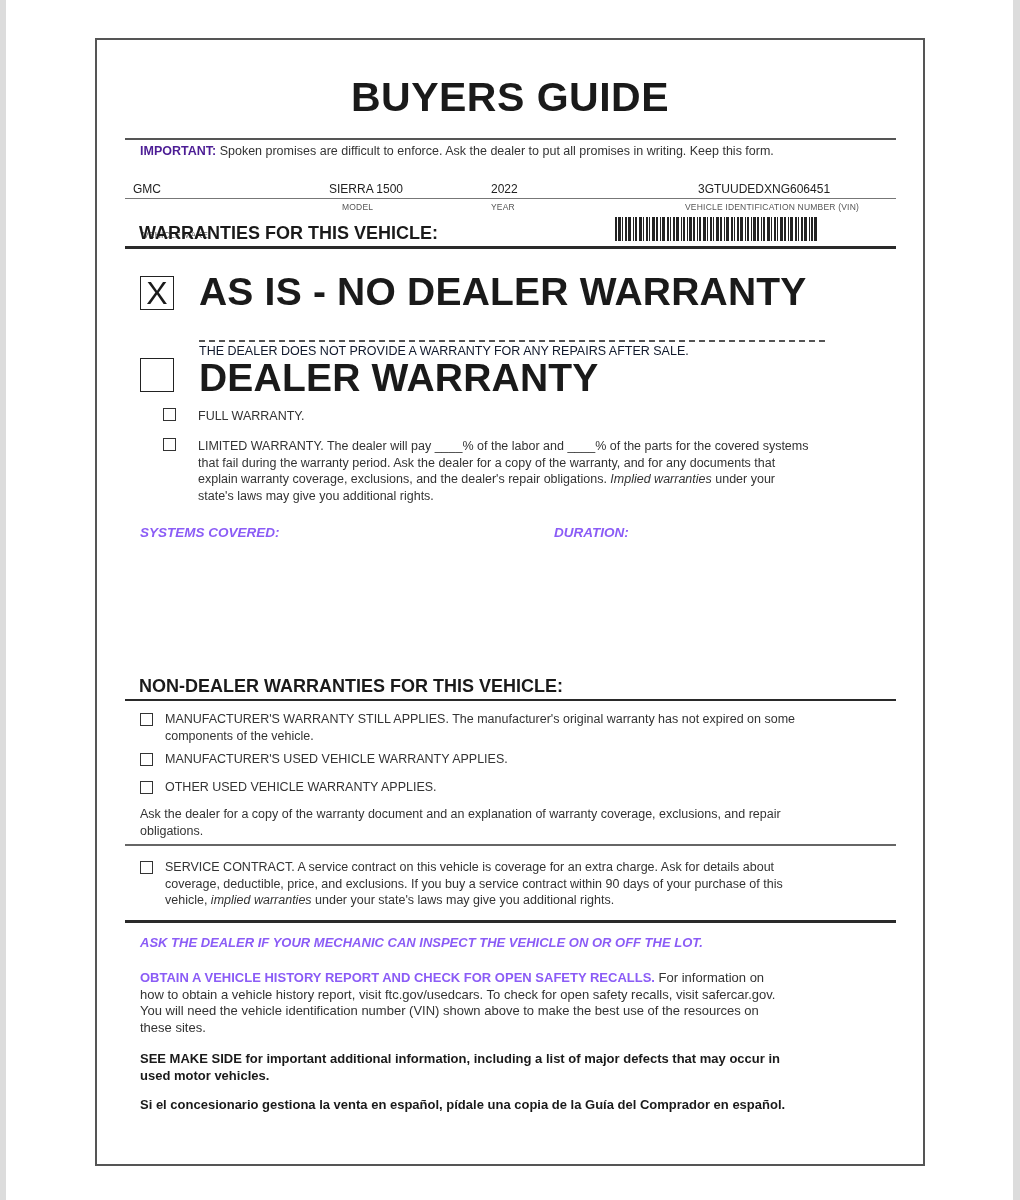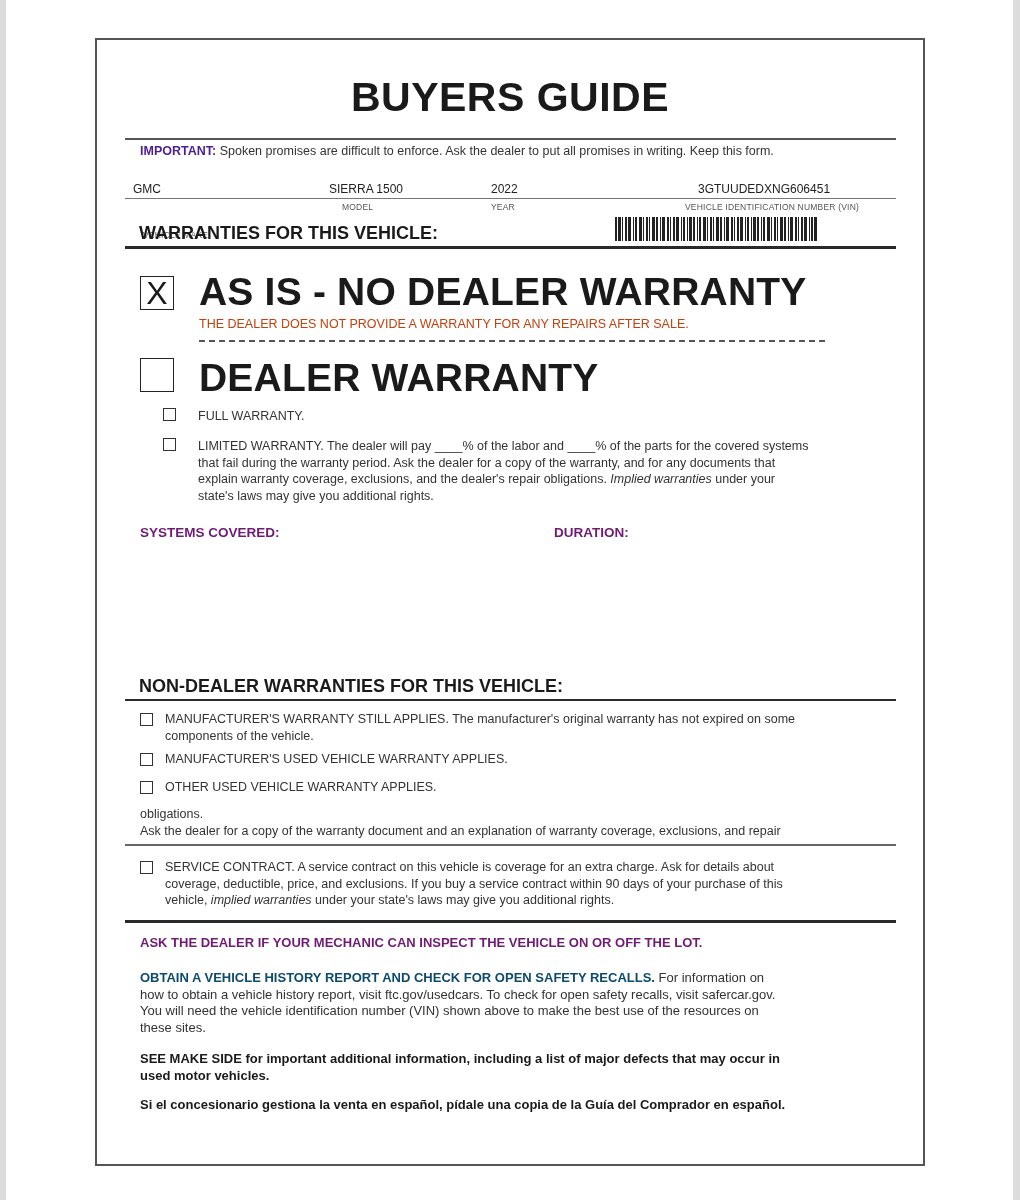--- a/index.html
+++ b/index.html
@@ -26,30 +26,30 @@
   .vlabel { font-size: 8.5px; color: #555; top: 162px; letter-spacing: 0.2px; }
   .warr-head { left: 42px; top: 183px; font-size: 18px; font-weight: bold; color: #1a1a1a; }
   .barcode { left: 518px; top: 177px; width: 264px; height: 24px; display: flex; gap: 0; }
   .barcode span { display: block; height: 24px; background: #222; }
   .bigbox {
     position: absolute; width: 34px; height: 34px; border: 1.5px solid #222; box-sizing: border-box;
     display: flex; align-items: center; justify-content: center; font-size: 32px; line-height: 1;
     font-family: "Liberation Sans", sans-serif; font-weight: normal;
   }
   .big-head { font-size: 39px; font-weight: bold; color: #1a1a1a; letter-spacing: 0.2px; }
-  .sub-caps { font-size: 12.5px; color: #c2410c; }
+  .sub-caps { font-size: 12.5px; color: #0f172a; margin-top: 27px; }
   .dash { position: absolute; left: 102px; top: 300px; width: 626px; border-top: 2px dashed #555; }
   .smallbox {
     position: absolute; width: 13px; height: 13px; border: 1.5px solid #333; box-sizing: border-box;
   }
   .para { font-size: 12.5px; color: #333; line-height: 16.5px; }
-  .bold-label { font-size: 13.5px; font-weight: bold; color: #701a75; }
+  .bold-label { font-size: 13.5px; font-weight: bold; color: #8b5cf6; font-style: italic; }
   .section-head { font-size: 18px; font-weight: bold; color: #1a1a1a; }
   .notice { font-size: 13px; color: #333; line-height: 16.5px; }
-  .notice b { color: #0c4a6e; }
+  .notice b { color: #8b5cf6; }
   .spanish { font-size: 13px; font-weight: bold; color: #1a1a1a; }
   i { font-style: italic; }
 </style>
 </head>
 <body>
 
 <div class="edge-left"></div>
 <div class="edge-right"></div>
 
 <div class="page">
@@ -232,22 +232,22 @@
     <div>components of the vehicle.</div>
   </div>
 
   <div class="smallbox" style="left:43px;top:713px;"></div>
   <div class="abs para" style="left:68px;top:711px;">MANUFACTURER'S USED VEHICLE WARRANTY APPLIES.</div>
 
   <div class="smallbox" style="left:43px;top:741px;"></div>
   <div class="abs para" style="left:68px;top:739px;">OTHER USED VEHICLE WARRANTY APPLIES.</div>
 
   <div class="abs para" style="left:43px;top:766px;width:760px;">
+    <div>Ask the dealer for a copy of the warranty document and an explanation of warranty coverage, exclusions, and repair</div>
     <div>obligations.</div>
-    <div>Ask the dealer for a copy of the warranty document and an explanation of warranty coverage, exclusions, and repair</div>
   </div>
   <div class="rule" style="top:804px;height:2px;background:#666;"></div>
 
   <div class="smallbox" style="left:43px;top:821px;"></div>
   <div class="abs para" style="left:68px;top:819px;width:730px;">
     <div>SERVICE CONTRACT.  A service contract on this vehicle is coverage for an extra charge.  Ask for details about</div>
     <div>coverage, deductible, price, and exclusions.  If you buy a service contract within 90 days of your purchase of this</div>
     <div><span>vehicle, </span><i>implied warranties</i><span> under your state's laws may give you additional rights.</span></div>
   </div>
   <div class="rule" style="top:880px;height:3px;background:#2a2a2a;"></div>

